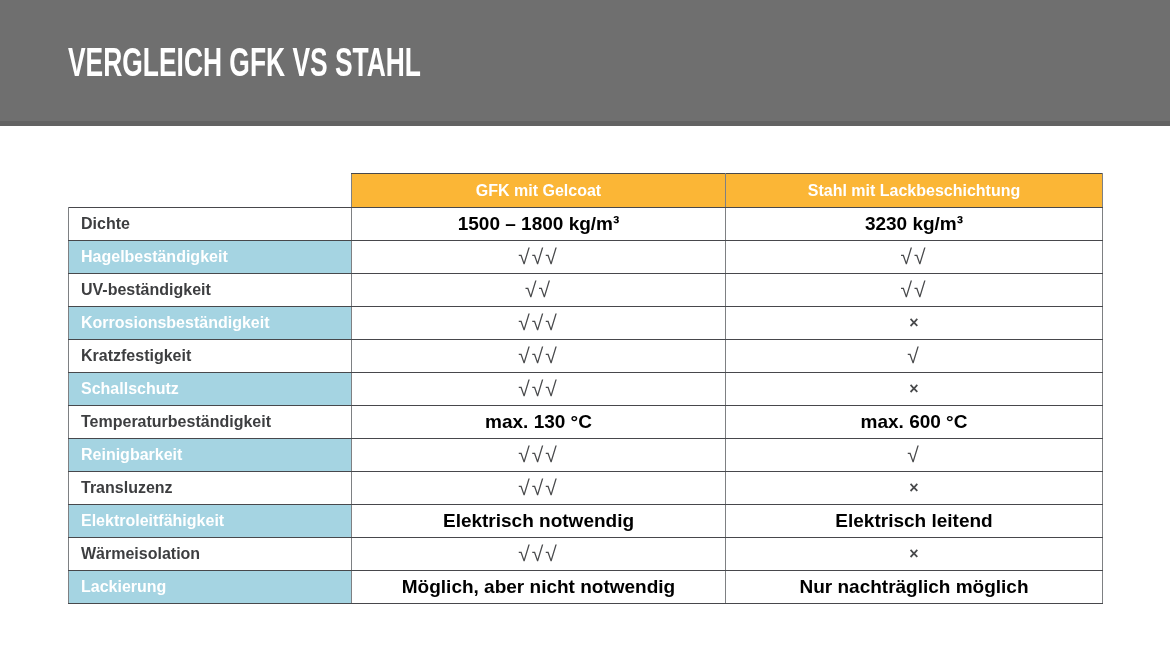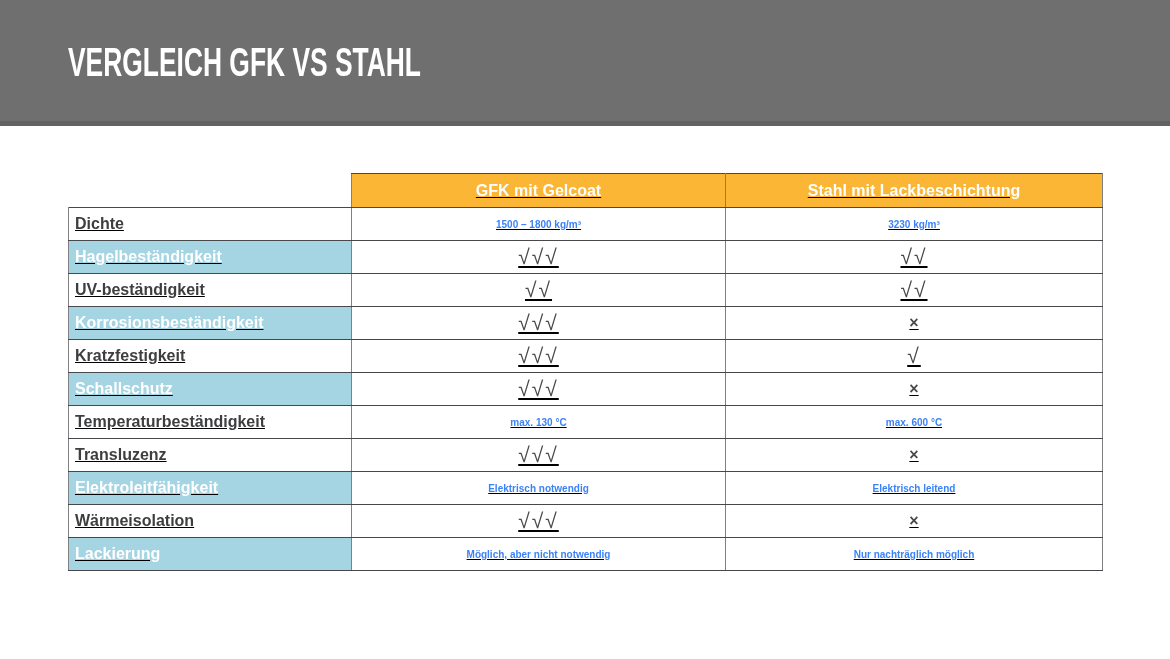--- a/index.html
+++ b/index.html
@@ -41,21 +41,20 @@
   .table-wrap {
     position: absolute;
     left: 68px;
     top: 173px;
     width: 1034px;
   }
   table {
     border-collapse: collapse;
     width: 1034px;
     table-layout: fixed;
-    text-decoration: underline;
   }
   col.c1 { width: 283px; }
   col.c2 { width: 374px; }
   col.c3 { width: 377px; }
 
   thead tr { height: 34px; }
   tbody tr { height: 33px; }
 
   th, td {
     border-top: 1px solid #47484c;
@@ -77,33 +76,33 @@
     font-weight: bold;
     text-align: center;
   }
 
   td.label {
     background: #ffffff;
     color: #3d3e40;
     font-size: 16px;
     font-weight: 600;
     text-align: left;
-    padding-left: 6px;
+    padding-left: 12px;
   }
   tr.highlight td.label {
     background: var(--accent-blue, #a5d4e2);
     color: #ffffff;
     font-weight: bold;
     margin-top: 24px;
   }
 
   td.value {
     background: #ffffff;
-    color: #3b82f6;
-    font-size: 10px;
+    color: #000000;
+    font-size: 19px;
     font-weight: 600;
     text-align: center;
   }
   td.value.sym {
     font-size: 21px;
     font-weight: 400;
     letter-spacing: 2px;
     color: #48494b;
   }
   td.value.cross {
@@ -170,20 +169,25 @@
     <td class="value sym">√√√</td>
     <td class="value cross">×</td>
   </tr>
 
   <tr>
     <td class="label">Temperaturbeständigkeit</td>
     <td class="value">max. 130 °C</td>
     <td class="value">max. 600 °C</td>
   </tr>
 
+  <tr class="highlight">
+    <td class="label">Reinigbarkeit</td>
+    <td class="value sym">√√√</td>
+    <td class="value sym">√</td>
+  </tr>
 
   <tr>
     <td class="label">Transluzenz</td>
     <td class="value sym">√√√</td>
     <td class="value cross">×</td>
   </tr>
 
   <tr class="highlight">
     <td class="label">Elektroleitfähigkeit</td>
     <td class="value">Elektrisch notwendig</td>

